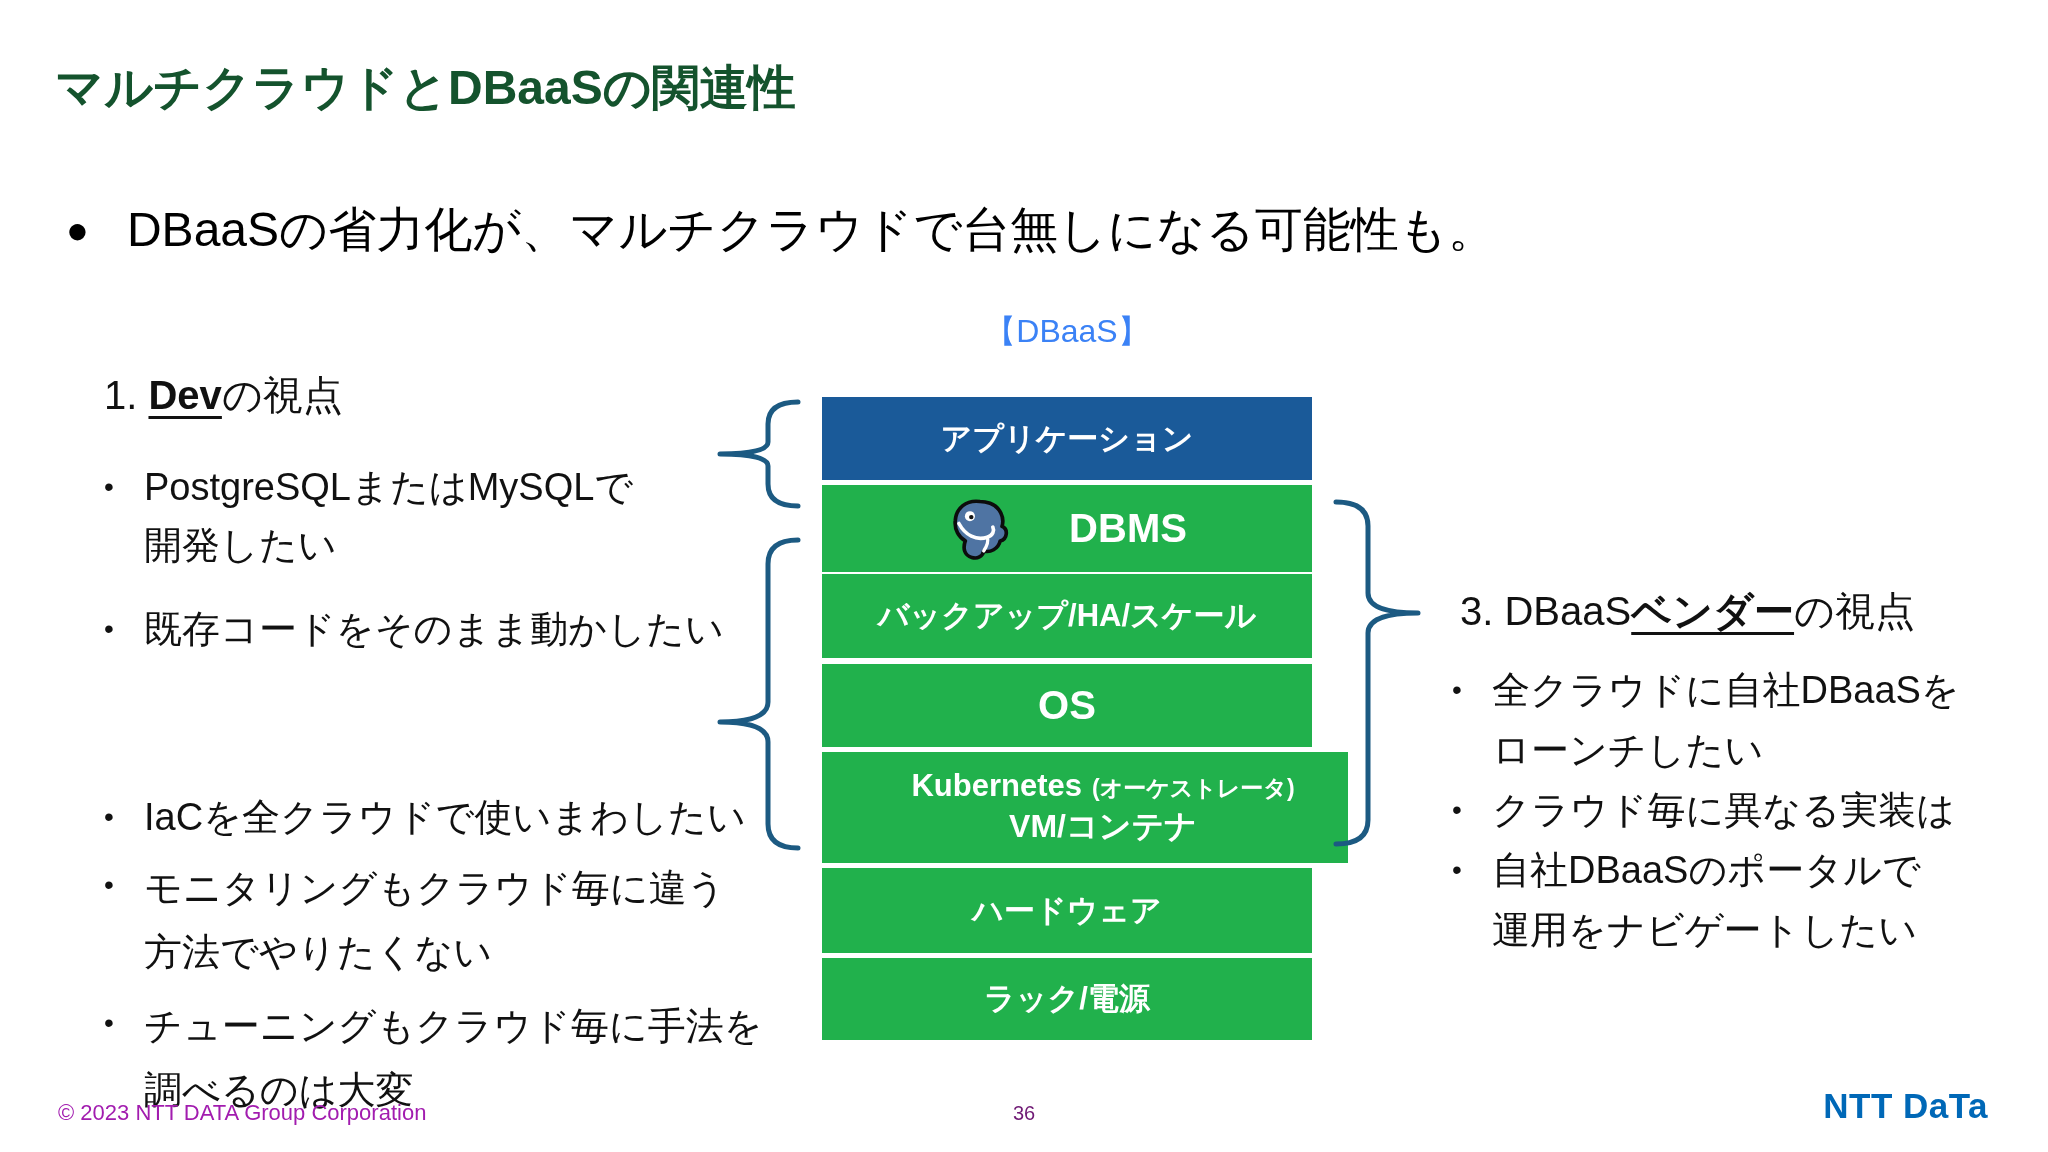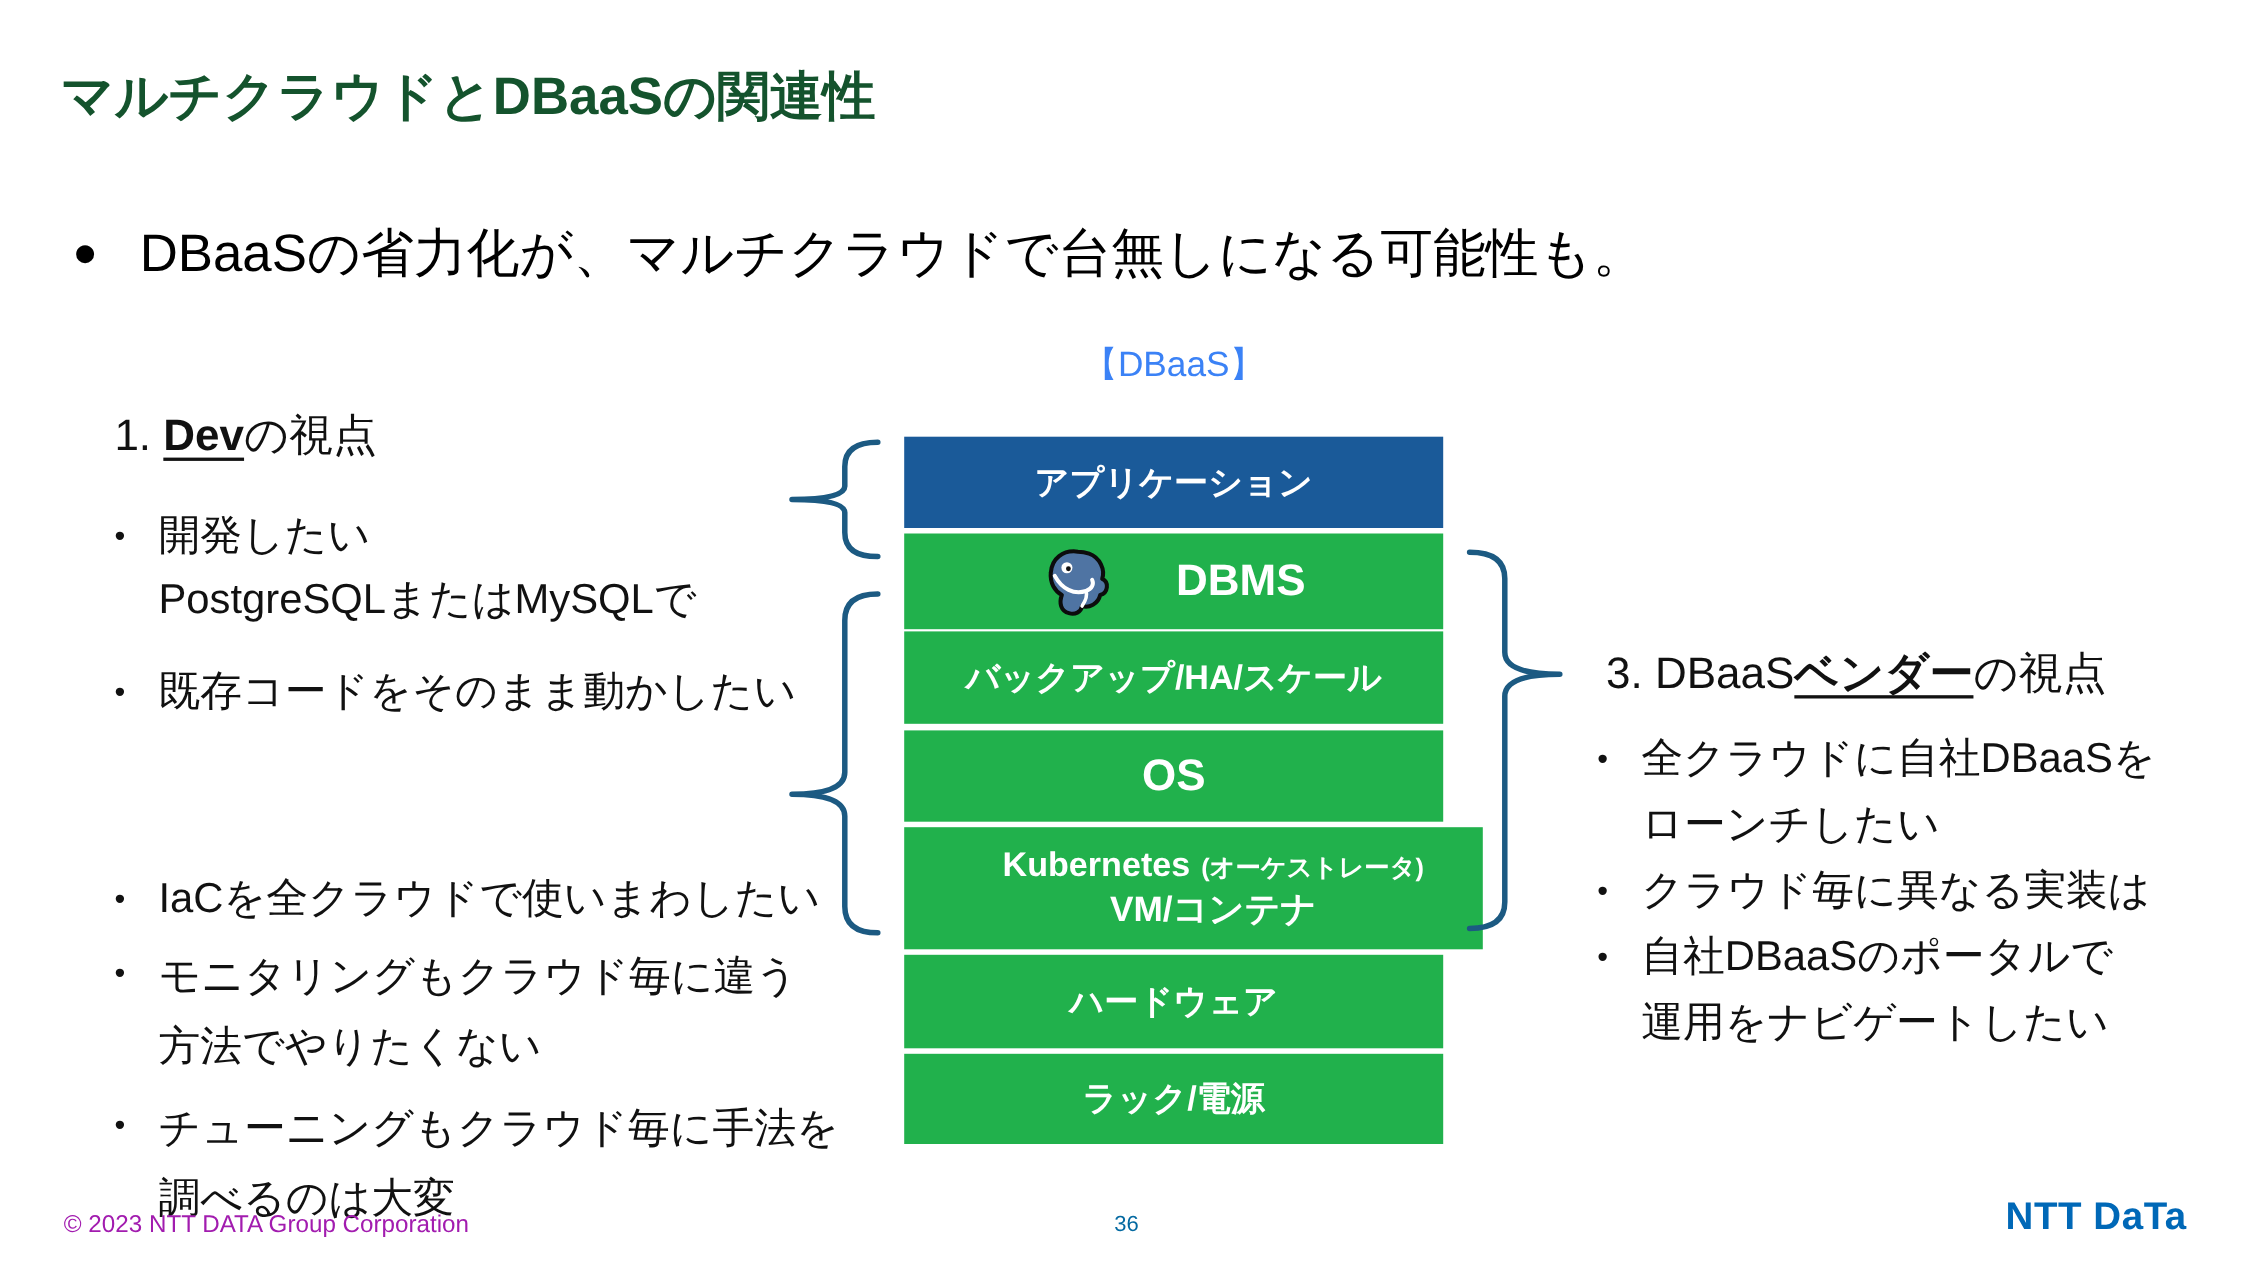--- a/index.html
+++ b/index.html
@@ -52,21 +52,21 @@
   .k8s-line{display:flex;align-items:baseline;justify-content:center;line-height:1.25;}
   .k8s-line .k8s{font-size:31px;}
   .k8s-line .note{font-size:23px;margin-left:10px;}
   .vm-line{font-size:32px;line-height:1.3;}
 
   
   .brace{pointer-events:none;}
 
   
   .copyright{left:58px;top:1100px;font-size:22px;color:#a21caf;}
-  .page-number{left:0;top:1102px;width:100%;text-align:center;font-size:20px;color:#0369a1;}
+  .page-number{left:0;top:1102px;width:100%;text-align:center;font-size:20px;color:#701a75;}
   .brand-logo{right:60px;top:1086px;font-size:35px;font-weight:bold;color:#0068b7;letter-spacing:0.5px;}
 </style>
 </head>
 <body>
 
 <div class="slide">
 
   <div class="abs page-title">マルチクラウドとDBaaSの関連性</div>
 
   <div class="abs headline">
@@ -74,22 +74,22 @@
     <span>DBaaSの省力化が、マルチクラウドで台無しになる可能性も。</span>
   </div>
 
   <div class="abs sec-head" style="left:104px;top:368px;">
     <span>1.</span>&nbsp;<span class="kw">Dev</span><span>の視点</span>
   </div>
   <div class="abs bullets" style="left:104px;top:458px;">
     <div class="bullet">
       <span class="mark">•</span>
       <span class="bt">
+          <span>PostgreSQLまたはMySQLで</span>
           <span>開発したい</span>
-          <span>PostgreSQLまたはMySQLで</span>
         </span>
     </div>
     <div class="bullet">
       <span class="mark">•</span>
       <span class="bt">
           <span>既存コードをそのまま動かしたい</span>
         </span>
     </div>
   </div>
 

